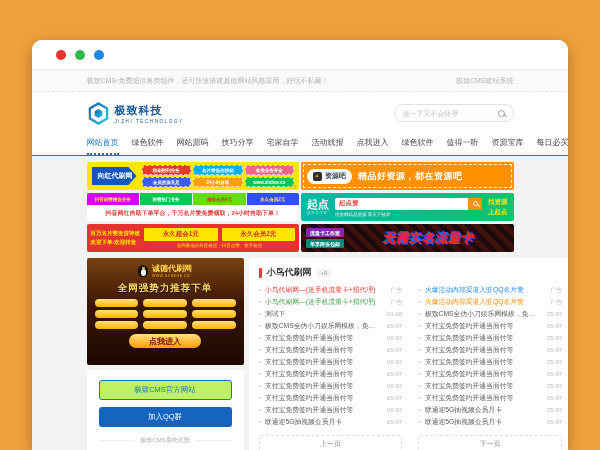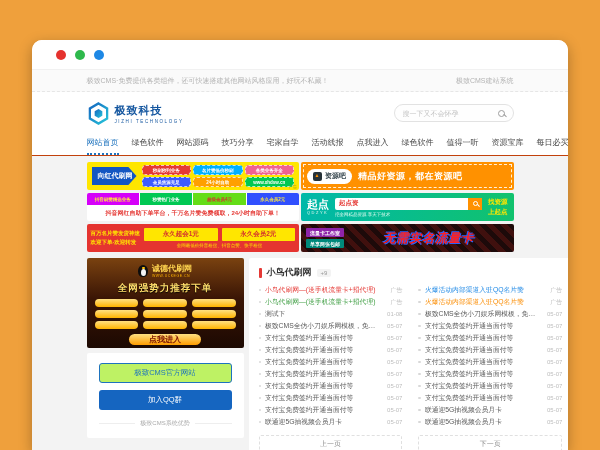--- a/index.html
+++ b/index.html
@@ -102,21 +102,21 @@
   .b6-tags { display:flex; flex-direction:column; gap:2px; flex:none; }
   .b6-tag1 { background:#8e24aa; color:#fff; font-size:5px; font-weight:bold; padding:1.5px 4px; border-radius:1px; white-space:nowrap; }
   .b6-tag2 { background:#00897b; color:#fff; font-size:5px; font-weight:bold; padding:1.5px 4px; border-radius:1px; white-space:nowrap; }
   .b6-title { flex:1; text-align:center; font-size:12px; font-weight:bold; font-style:italic; color:#ff1f1f;
               text-shadow:1px 1px 0 #2962ff,-1px -1px 0 #2962ff; letter-spacing:1px; white-space:nowrap; }
 
   
   .main { display:flex; gap:5px; margin-top:6px; align-items:flex-start; }
   .sidebar { width:157px; display:flex; flex-direction:column; gap:5px; flex:none; }
 
-  .ad-card { height:90px; border-radius:2px; cursor:pointer;
+  .ad-card { height:107px; border-radius:2px; cursor:pointer;
              background:linear-gradient(180deg,#7a4210 0%,#3a1505 45%,#1c0902 100%);
              display:flex; flex-direction:column; align-items:center; padding:5px 8px 6px; gap:4px; }
   .adc-top { display:flex; align-items:center; gap:4px; }
   .penguin { width:10px; height:12px; background:#0d0d0d; border-radius:50% 50% 46% 46%; position:relative; flex:none; }
   .penguin::after { content:""; position:absolute; left:2.5px; top:4px; width:5px; height:7px; background:#f4f4f4; border-radius:50%; }
   .penguin::before { content:""; position:absolute; left:3.5px; top:2.5px; width:3px; height:1.8px; background:#ffc107; border-radius:1px; z-index:1; }
   .adc-brand { font-size:8px; font-weight:bold; color:#ffd54f; }
   .adc-url { font-size:3.5px; color:#ffb300; letter-spacing:.5px; }
   .adc-head { font-size:9.5px; font-weight:bold; color:#ffdf6b; text-shadow:0 1px 1px #000; letter-spacing:1px; }
   .gpills { display:grid; grid-template-columns:repeat(3,1fr); gap:3px 5px; width:100%; }

